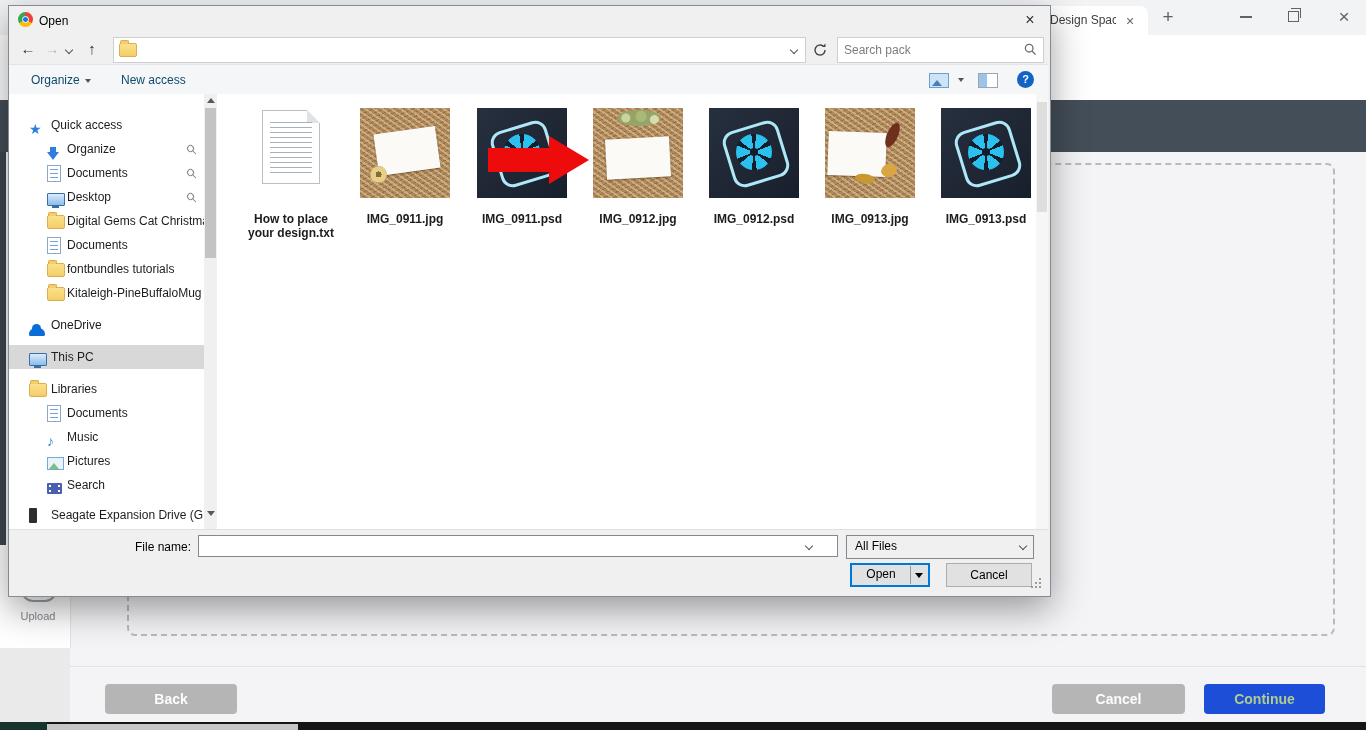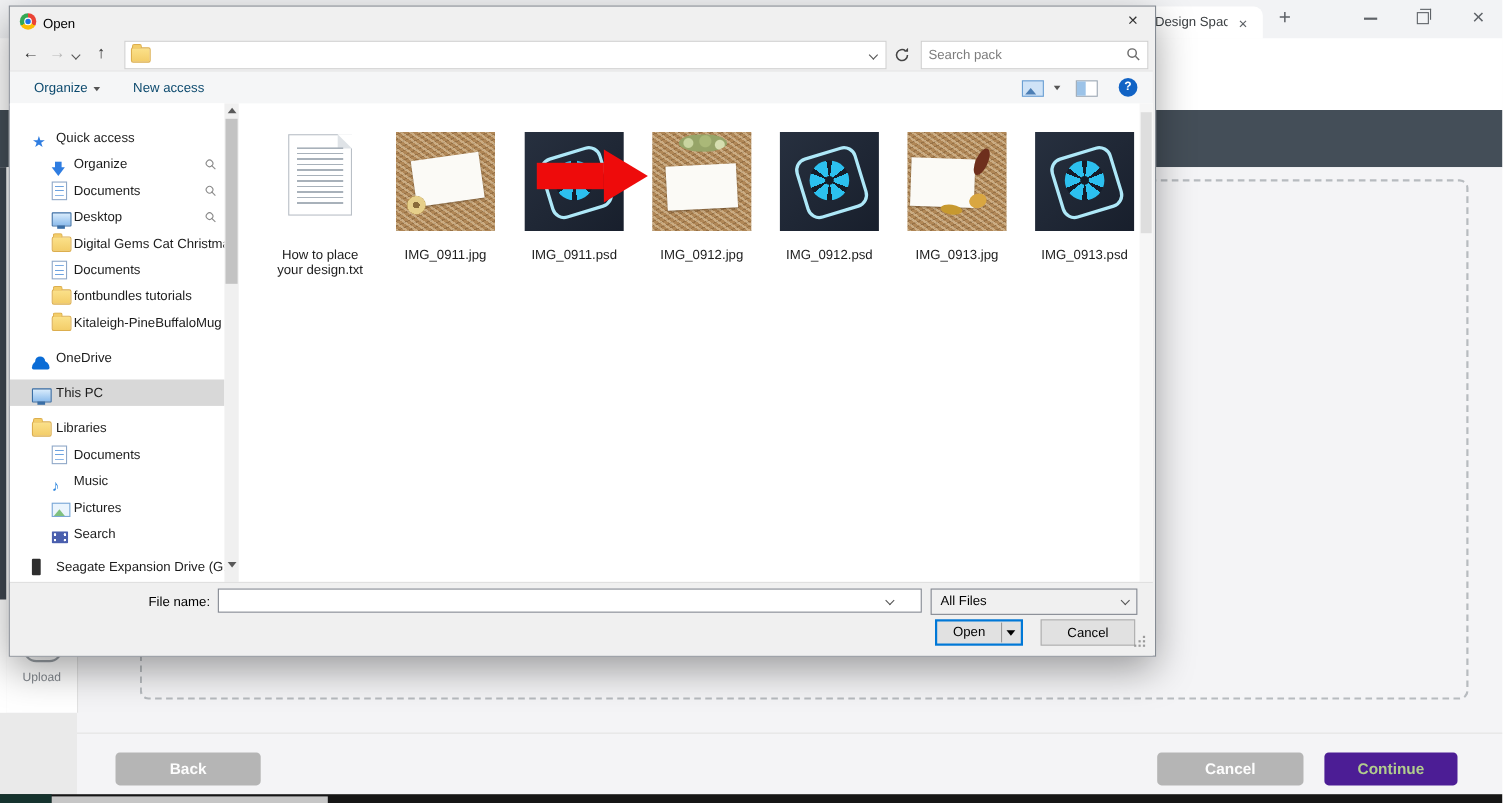--- a/index.html
+++ b/index.html
@@ -50,21 +50,21 @@
   .ds-rail{left:0;top:0;width:64px;height:496px;background:#fff;border-right:1px solid #e2e2e2;}
   .upload-glyph{left:15px;top:426px;width:32px;height:20px;border:2px solid #9aa0a6;border-radius:12px;
                 color:#9aa0a6;font-size:13px;text-align:center;line-height:18px;}
   .upload-label{left:0px;top:458px;width:64px;text-align:center;color:#82878d;font-size:11px;}
   .dropzone{left:121px;top:11px;width:1204px;height:469px;border:2px dashed #b7bbbf;border-radius:8px;}
   .ds-grayblock{left:-6px;top:496px;width:70px;height:74px;background:#eaeaea;}
   .ds-footline{left:64px;top:514px;width:1296px;height:1px;background:#e3e3e3;}
   .ds-btn{height:30px;border-radius:4px;text-align:center;line-height:30px;font-weight:bold;font-size:14px;}
   .ds-back{left:99px;top:532px;width:132px;background:#b5b5b5;color:#fdfdfd;}
   .ds-cancel{left:1046px;top:532px;width:133px;background:#b5b5b5;color:#fdfdfd;}
-  .ds-continue{left:1198px;top:532px;width:121px;background:#4c1d95;color:#b1cd8d;text-align:center;}
+  .ds-continue{left:1198px;top:532px;width:121px;background:#1d4ed8;color:#b1cd8d;text-align:center;}
   .taskbar{left:0;top:722px;width:1366px;height:8px;background:#161616;}
   .task-teal{left:0;top:0;width:47px;height:8px;background:#16332e;}
   .task-gray{left:47px;top:2px;width:251px;height:6px;background:#c6c6c6;}
   
   .dialog{left:8px;top:5px;width:1041px;height:590px;background:#f0f0f0;border:1px solid #858b93;
           box-shadow:0 12px 34px rgba(0,0,0,.38);z-index:10;}
   .dlg-title{left:30px;top:8px;font-size:12px;color:#000;}
   .chrome-fav{left:9px;top:6px;width:15px;height:15px;border-radius:50%;
       background:conic-gradient(#ea4335 0 33.3%,#fbbc05 33.3% 66.6%,#34a853 66.6% 100%);}
   .chrome-fav::after{content:"";position:absolute;left:4px;top:4px;width:7px;height:7px;border-radius:50%;
@@ -126,21 +126,21 @@
       background-image:radial-gradient(circle at 3px 3px,#fff 1px,transparent 1.4px),radial-gradient(circle at 3px 8px,#fff 1px,transparent 1.4px),radial-gradient(circle at 12px 3px,#fff 1px,transparent 1.4px),radial-gradient(circle at 12px 8px,#fff 1px,transparent 1.4px);}
   .ico-drive{display:inline-block;width:8px;height:15px;background:#2e2e2e;border-radius:1px;}
   
   .nav-scroll{left:195px;top:0;width:13px;height:435px;background:#f0f0f0;}
   .tri-up{left:3px;top:4px;width:0;height:0;border-left:4px solid transparent;border-right:4px solid transparent;border-bottom:5px solid #595959;}
   .tri-down{left:3px;top:417px;width:0;height:0;border-left:4px solid transparent;border-right:4px solid transparent;border-top:5px solid #595959;}
   .nav-thumb{left:1px;top:14px;width:11px;height:150px;background:#c3c3c3;}
   .list-scroll{left:1027px;top:0;width:12px;height:435px;background:#f6f6f6;}
   .list-thumb{left:1px;top:8px;width:10px;height:110px;background:#dedede;}
   
-  .file-item{top:26px;width:112px;height:200px;}
+  .file-item{top:14px;width:112px;height:200px;font-weight:bold;}
   .file-label{position:absolute;top:104px;left:0;width:112px;text-align:center;color:#1c1c1c;line-height:14px;}
   .file-label.wrap{left:11px;width:90px;}
   .thumb{position:absolute;left:11px;top:0;width:90px;height:90px;overflow:hidden;}
   .thumb-jpg{background-color:#b08757;
      background-image:repeating-linear-gradient(35deg,rgba(255,243,214,.35) 0 2px,transparent 2px 5px),
                       repeating-linear-gradient(-24deg,rgba(92,62,30,.3) 0 1px,transparent 1px 4px);}
   .card{position:absolute;background:#fbfaf6;box-shadow:0 1px 2px rgba(70,45,20,.5);}
   .v1 .card{left:16px;top:22px;width:62px;height:42px;transform:rotate(-8deg);}
   .v1 .flower{position:absolute;left:10px;top:58px;width:17px;height:17px;border-radius:50%;
       background:radial-gradient(circle,#8a6b3a 0 3px,#e6cf8a 3px 8px,#c9ad66 8px);}

